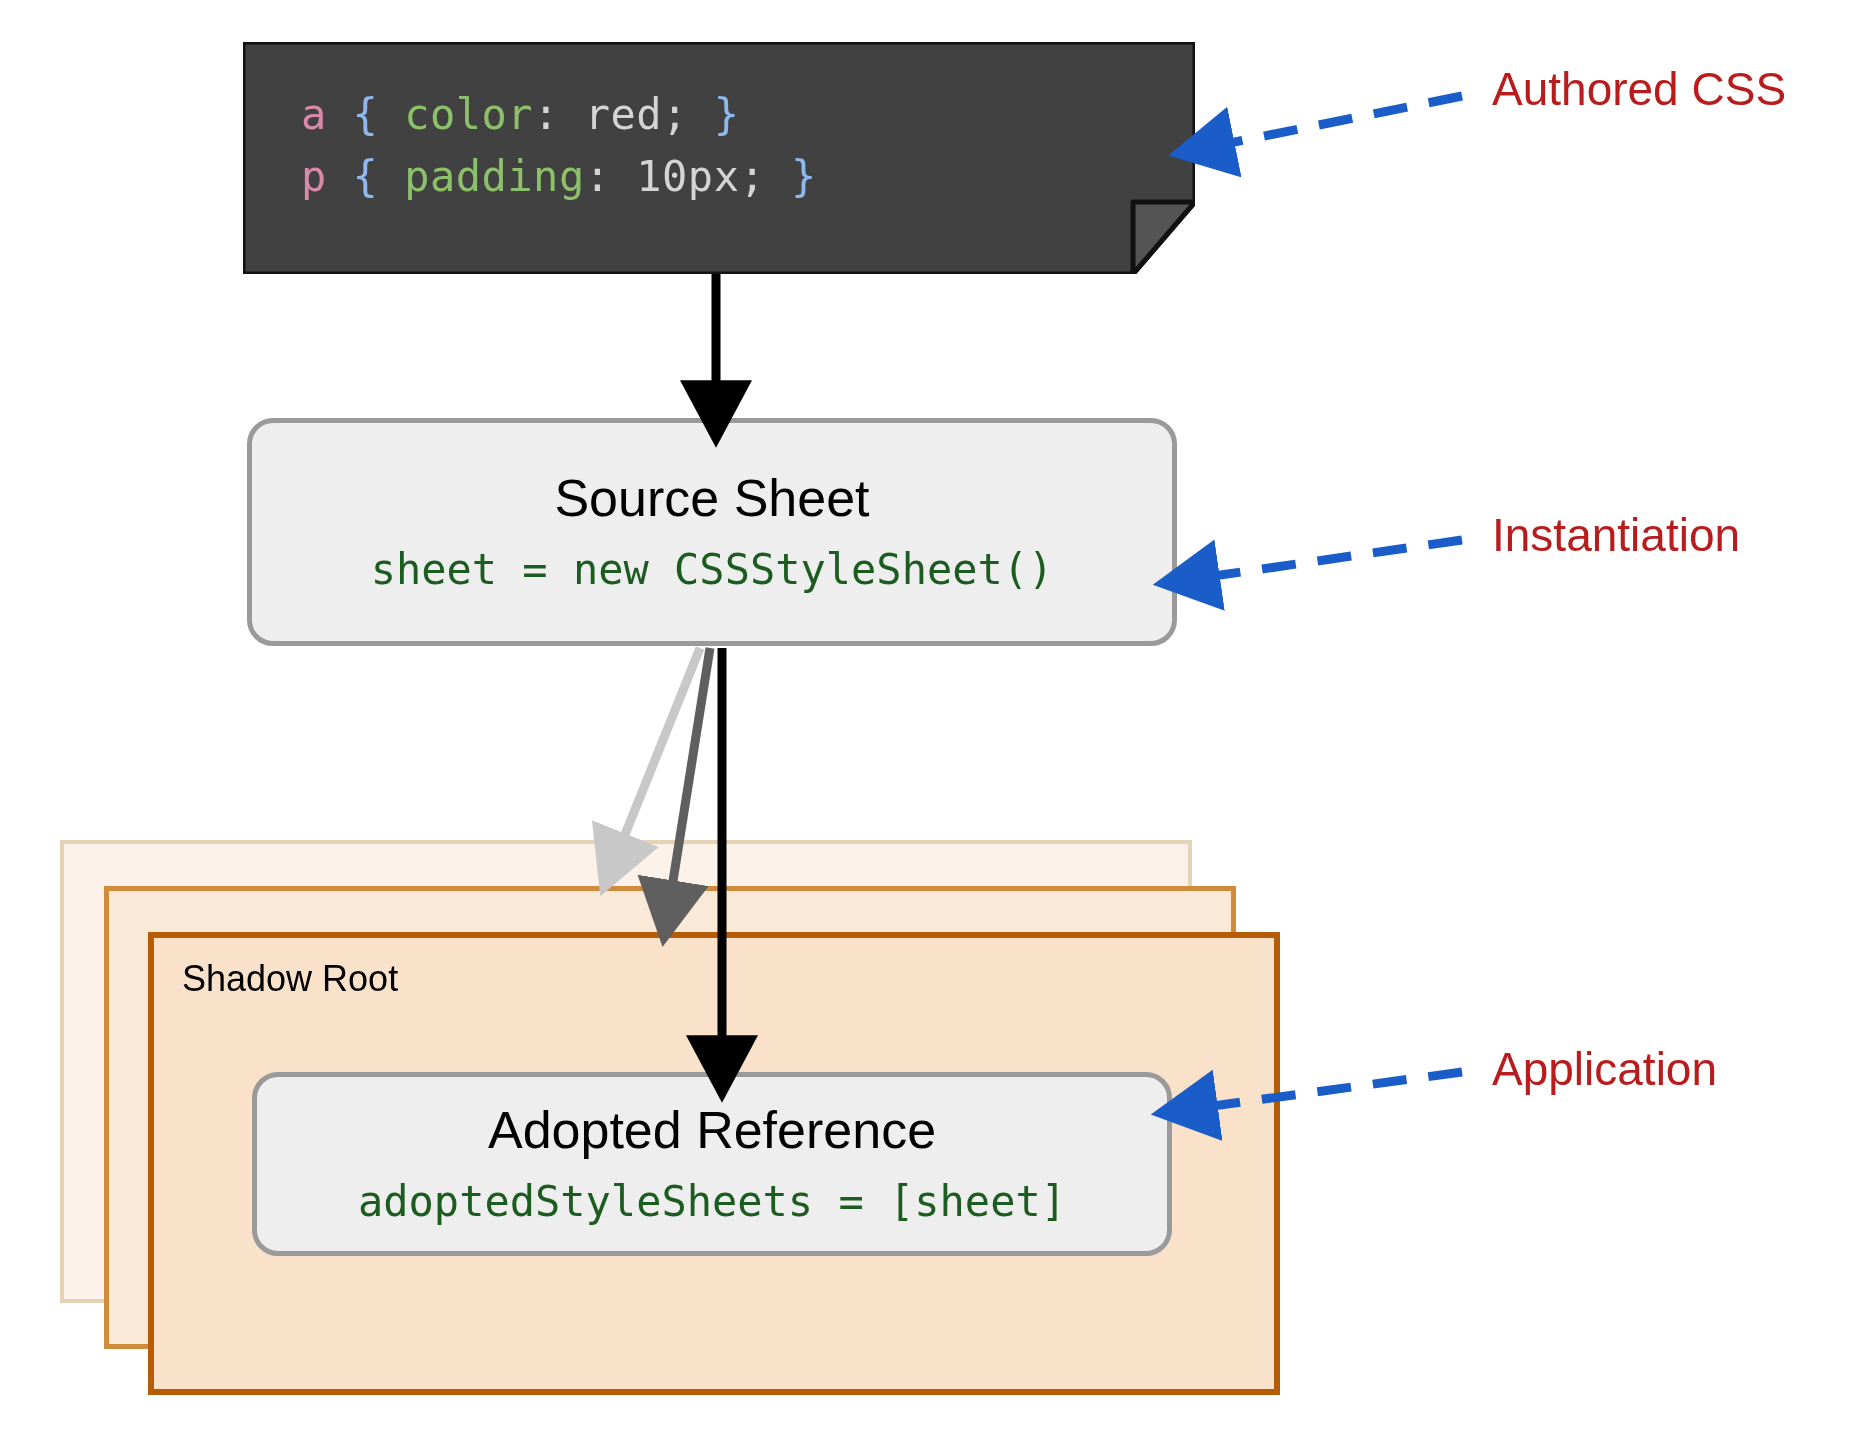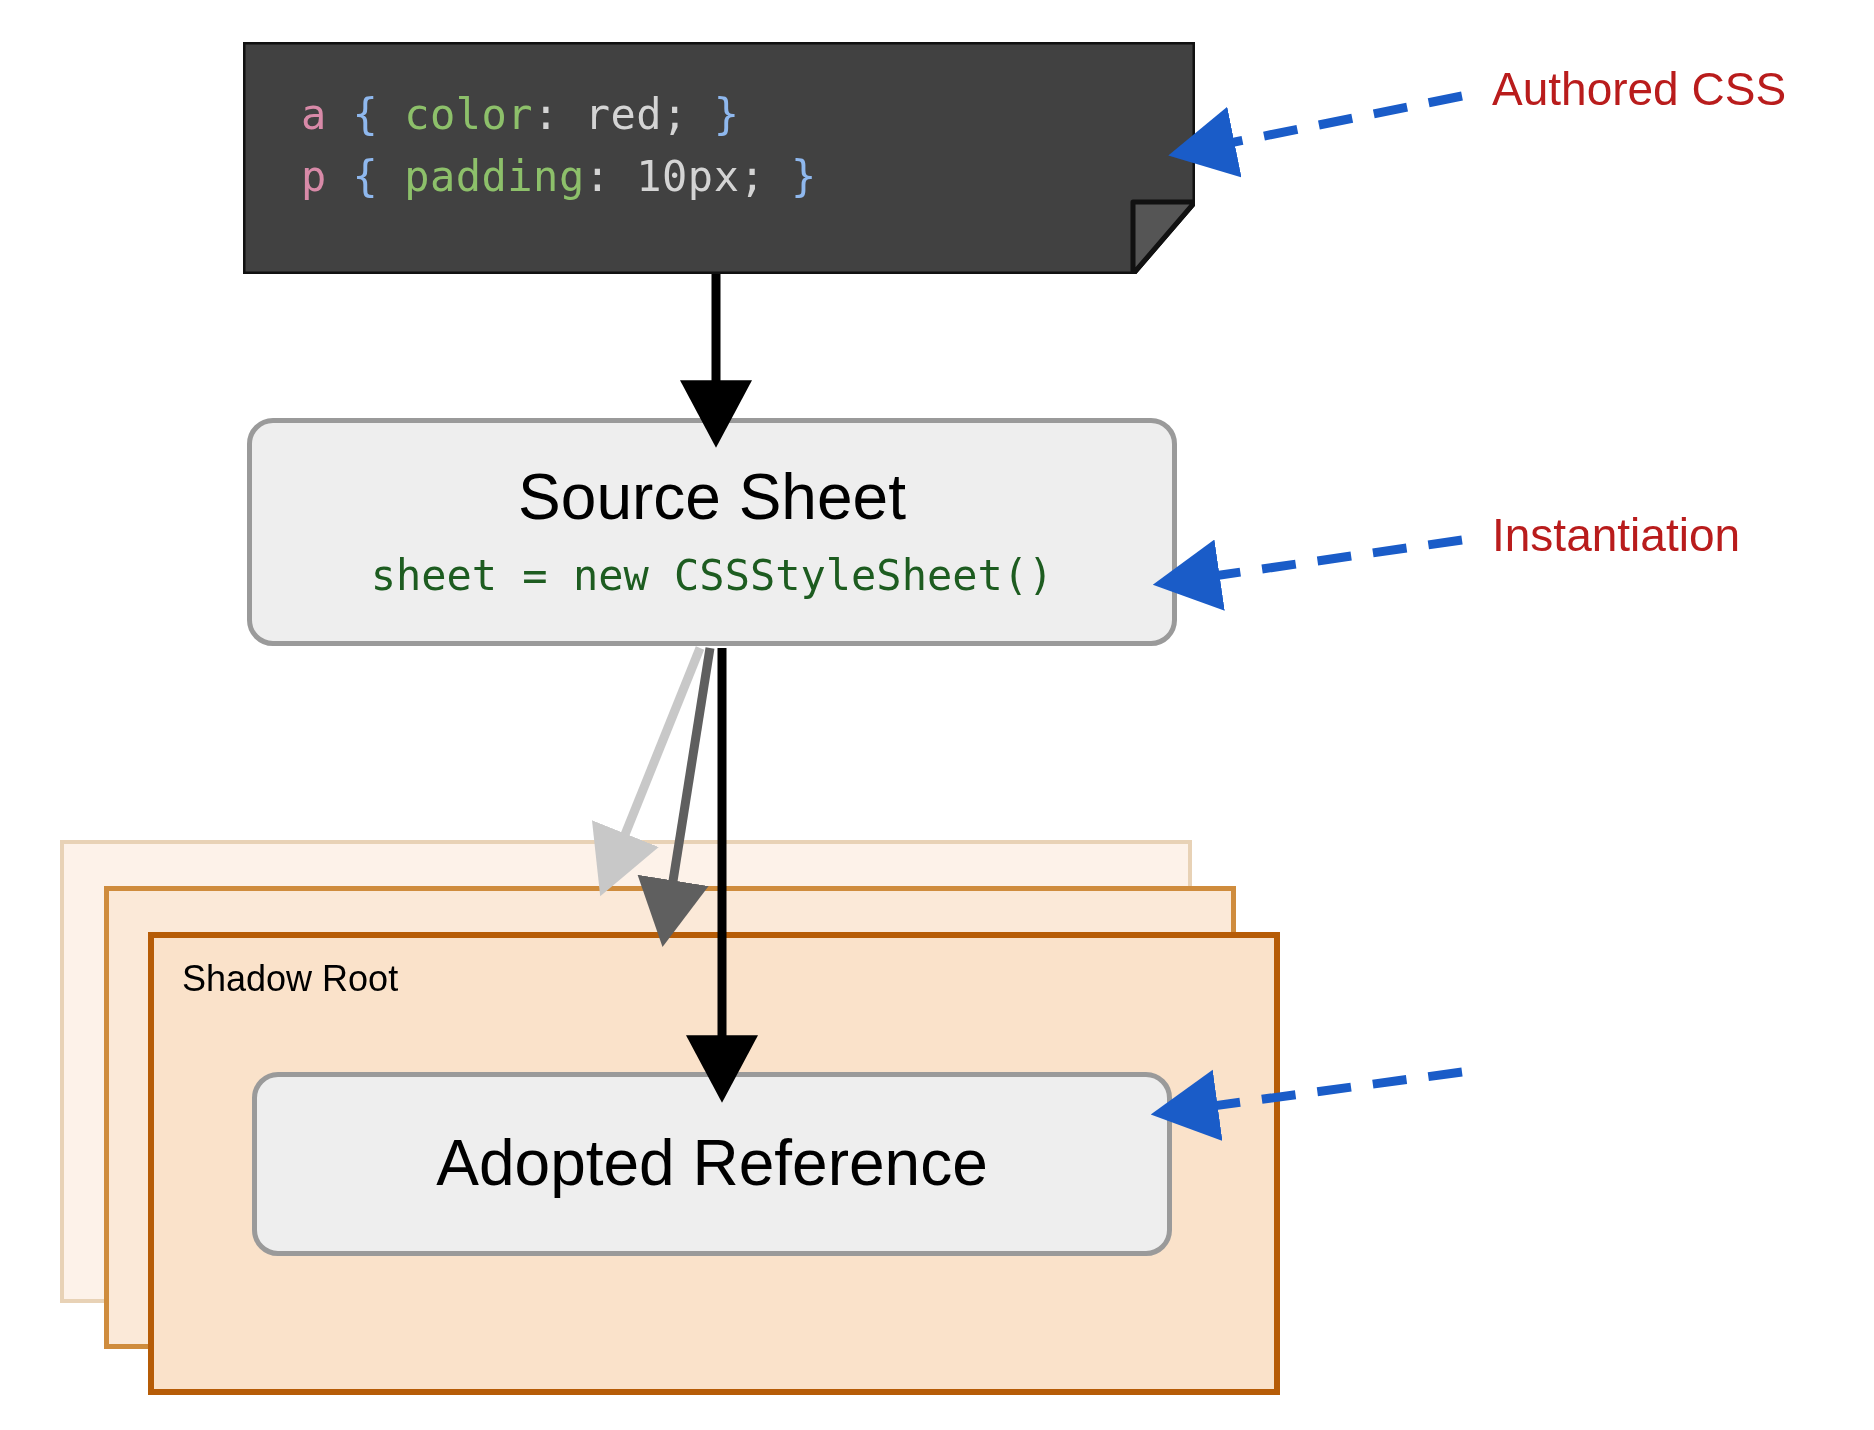--- a/index.html
+++ b/index.html
@@ -56,21 +56,21 @@
     border: 5px solid #9a9a9a;
     border-radius: 26px;
     box-sizing: border-box;
     display: flex;
     flex-direction: column;
     align-items: center;
     justify-content: center;
   }
   .node-title {
     color: #000000;
-    font-size: 64px;
+    font-size: 52px;
     line-height: 1.08;
     text-align: center;
     white-space: nowrap;
   }
   .node-code {
     color: #1d5c20;
     font-family: "DejaVu Sans Mono", "Liberation Mono", monospace;
     font-size: 42px;
     line-height: 1.15;
     text-align: center;
@@ -176,20 +176,21 @@
     <div class="shadow-label">Shadow Root</div>
   </div>
 
   <div class="node-box" id="source-sheet-box">
     <div class="node-title">Source Sheet</div>
     <div class="node-code">sheet = new CSSStyleSheet()</div>
   </div>
 
   <div class="node-box" id="adopted-ref-box">
     <div class="node-title">Adopted Reference</div>
+    <div class="node-code">adoptedStyleSheets = [sheet]</div>
   </div>
 
   <svg id="arrows" viewBox="0 0 1874 1430">
     <defs>
       <marker id="ah-black" markerWidth="10" markerHeight="10" refX="2.2" refY="4" orient="auto" markerUnits="strokeWidth">
         <path d="M0,0 L0,8 L7.5,4 Z" fill="#000000"></path>
       </marker>
       <marker id="ah-lightgray" markerWidth="10" markerHeight="10" refX="2.2" refY="4" orient="auto" markerUnits="strokeWidth">
         <path d="M0,0 L0,8 L7.5,4 Z" fill="#c8c8c8"></path>
       </marker>
@@ -211,14 +212,15 @@
 
     <line x1="1462" y1="96" x2="1215" y2="146" stroke="#1a5cc8" stroke-width="9" stroke-dasharray="34 22" marker-end="url(#ah-blue)"></line>
 
     <line x1="1462" y1="540" x2="1200" y2="578" stroke="#1a5cc8" stroke-width="9" stroke-dasharray="34 22" marker-end="url(#ah-blue)"></line>
 
     <line x1="1462" y1="1072" x2="1198" y2="1108" stroke="#1a5cc8" stroke-width="9" stroke-dasharray="34 22" marker-end="url(#ah-blue)"></line>
   </svg>
 
   <div class="anno-label" id="label-authored">Authored CSS</div>
   <div class="anno-label" id="label-instant">Instantiation</div>
+  <div class="anno-label" id="label-application">Application</div>
 
 </div>
 
 </body></html>

